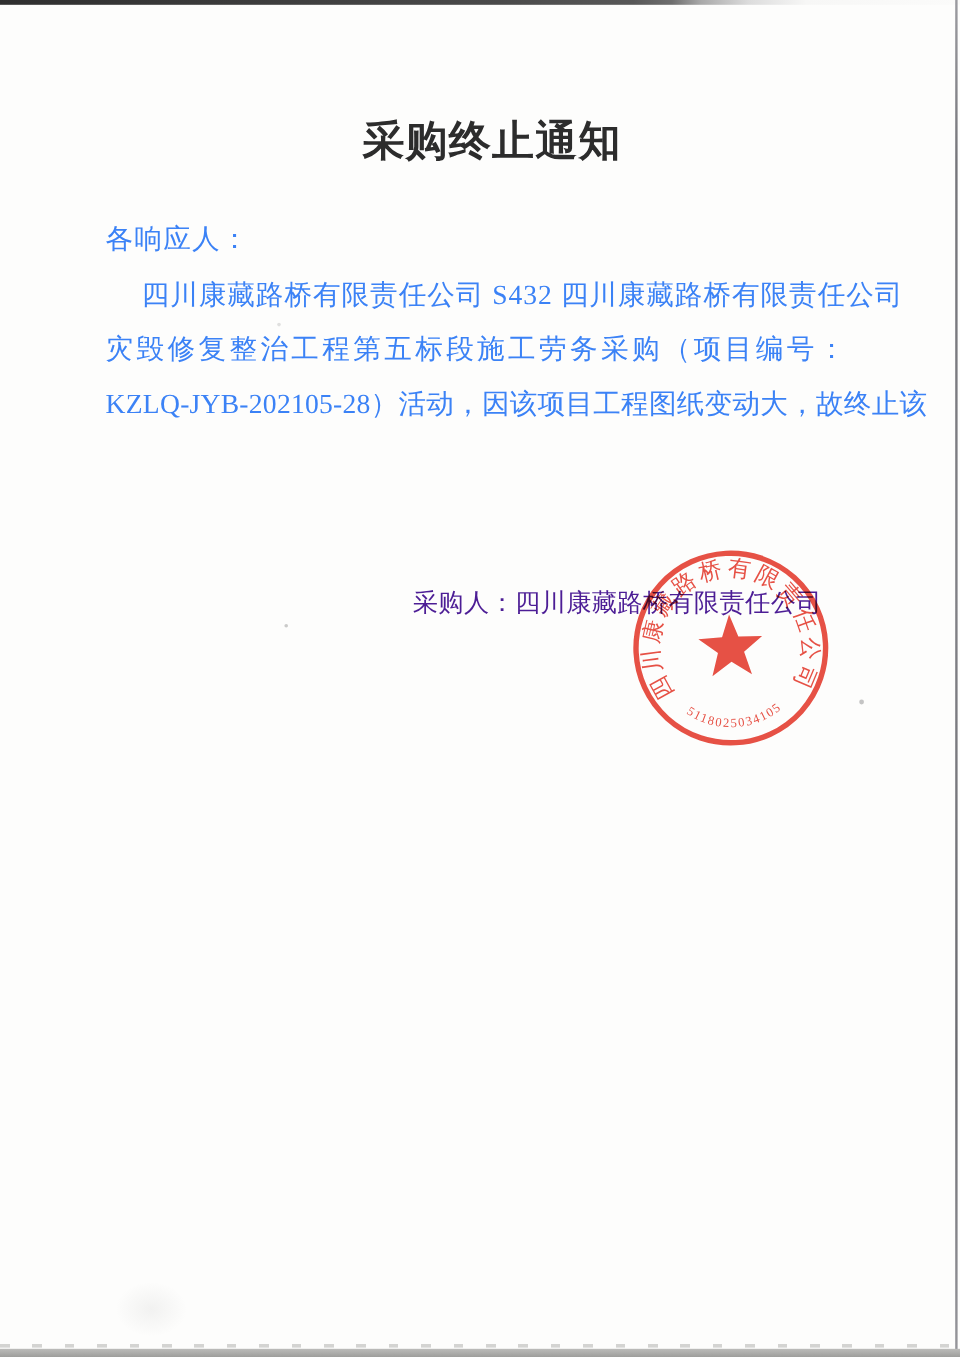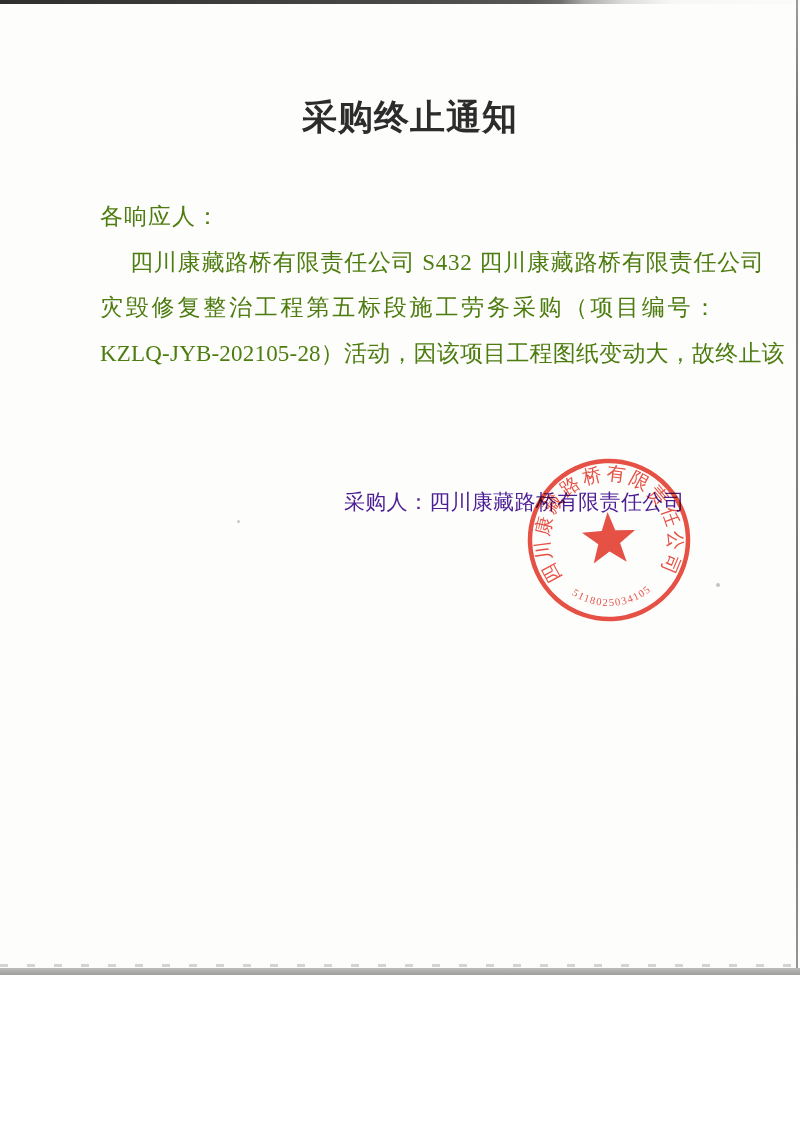--- a/index.html
+++ b/index.html
@@ -1,18 +1,18 @@
 <!DOCTYPE html>
 <html><head>
 <meta charset="utf-8">
 <style>
   html,body{margin:0;padding:0;background:#ffffff;}
   .page{
     position:relative;
-    width:800px;height:975px;
+    width:800px;height:1131px;
     background:#fdfdfc;
     overflow:hidden;
     font-family:"Liberation Serif","DejaVu Serif",serif;
     color:#383838;
   }
   
   .scan-top{
     position:absolute;top:0;left:0;width:100%;height:4px;
     background:linear-gradient(to right,
       #2f2f2f 0%,#3d3d3d 28%,#4a4a4a 52%,#585858 66%,#6e6e6e 70%,
@@ -35,22 +35,22 @@
   .title{
     position:absolute;top:96px;left:0;width:100%;
     text-align:center;
     transform:translateX(10px);
     font-size:35px;line-height:44px;
     font-weight:bold;color:#2c2c2c;
     letter-spacing:1px;
   }
   
   .body-block{
-    position:absolute;left:88px;top:194px;width:628px;
-    font-size:23px;line-height:45.5px;color:#4d7c0f;margin-left:12px;
+    position:absolute;left:88px;top:177px;width:628px;
+    font-size:23px;line-height:45.5px;color:#3b82f6;
   }
   .body-block .line{white-space:nowrap;}
   .l-salutation{letter-spacing:1px;}
   .l0{text-indent:30px;letter-spacing:0.8px;}
   .l1{letter-spacing:2.8px;}
   .l2{letter-spacing:0.2px;}
   .l3{letter-spacing:1px;}
   
   .buyer-line{
     position:absolute;left:344px;top:488px;

